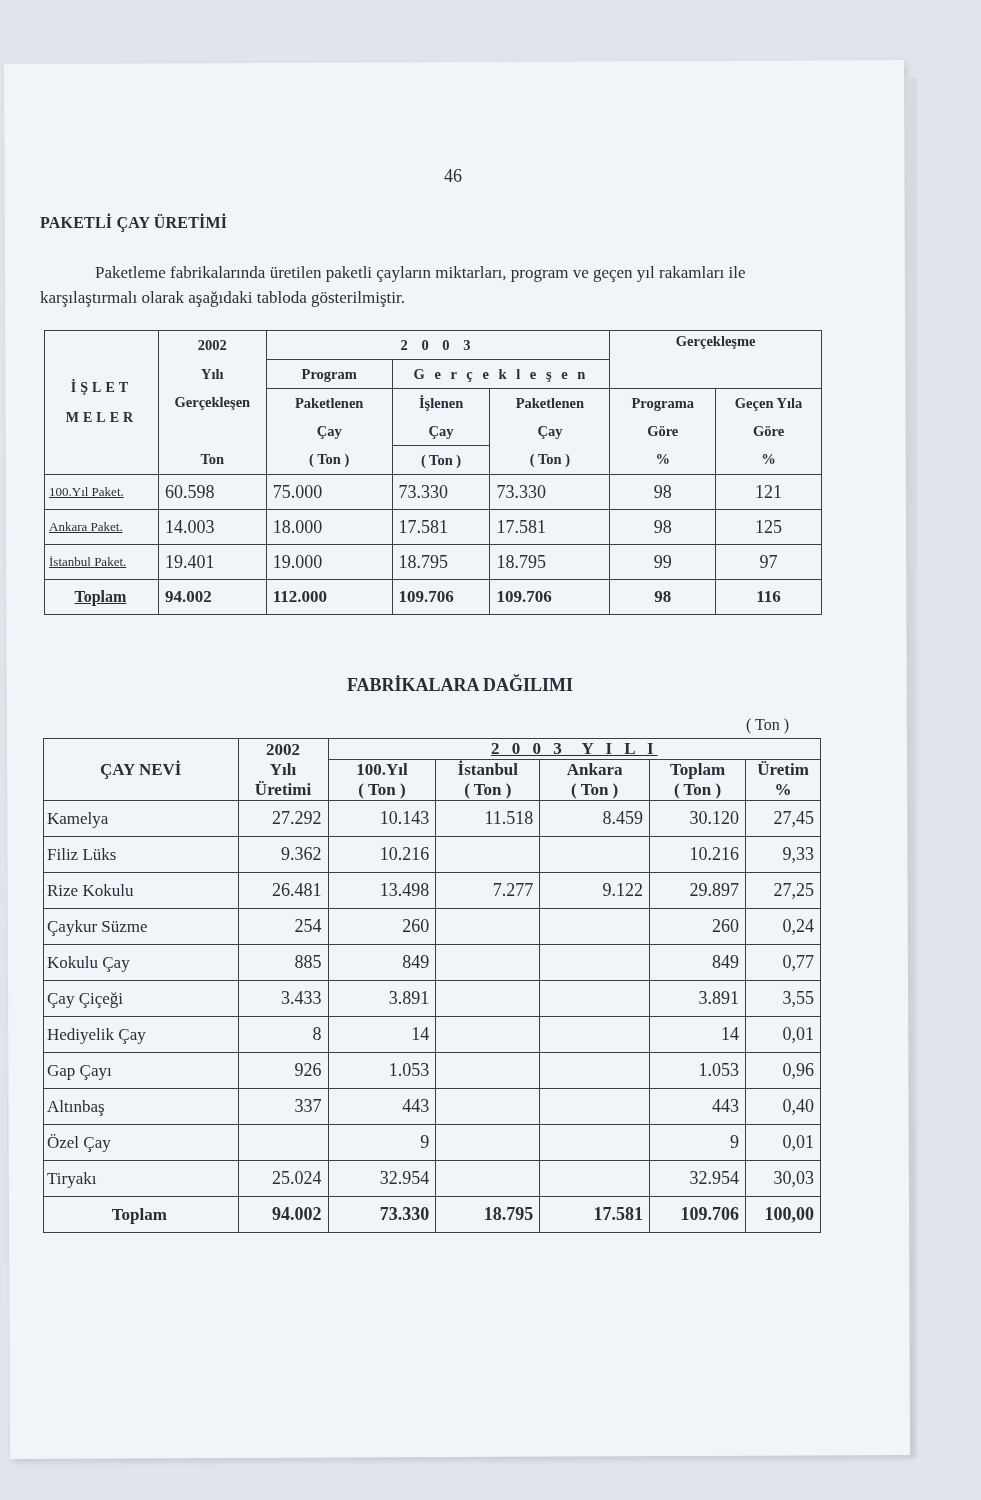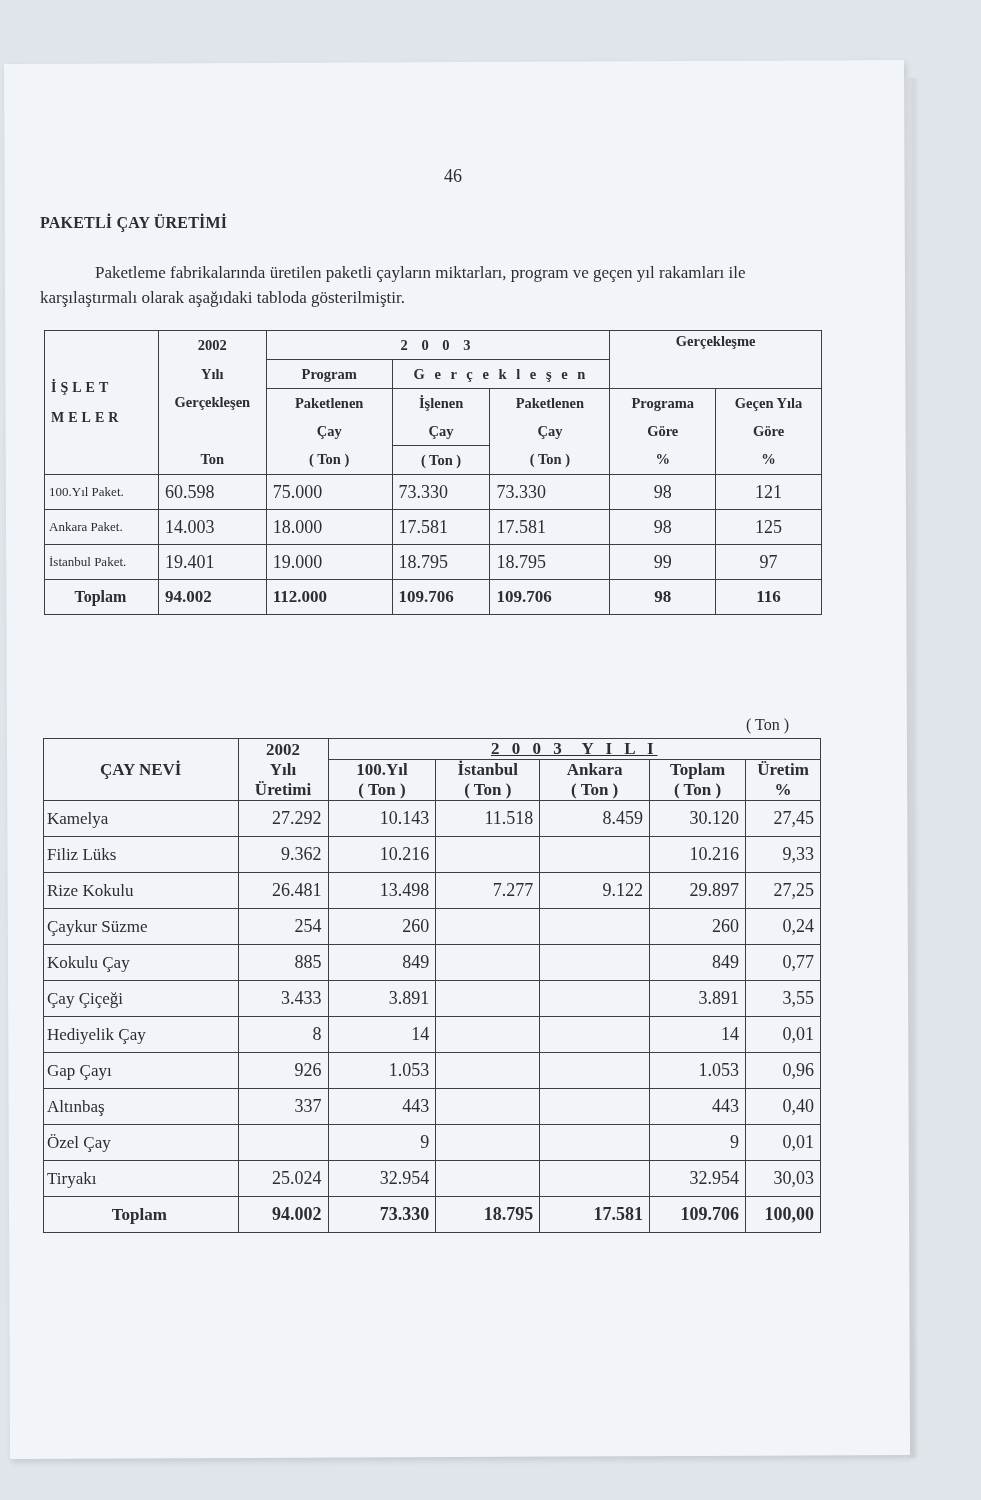--- a/index.html
+++ b/index.html
@@ -28,24 +28,24 @@
   }
   .intro {
     position:absolute; left:40px; top:260px; width:800px; font-size:17px; line-height:25px;
     text-indent:55px;
   }
   table { border-collapse:collapse; position:absolute; }
   td { border:1.3px solid #3b3e44; padding:0 6px; font-size:16px; }
   
   .t1 { left:44px; top:330px; width:778px; }
   .t1 td.h { font-weight:bold; text-align:center; font-size:14.5px; height:28px; }
-  .t1 td.lbl-col { font-weight:bold; letter-spacing:4px; font-size:14px; line-height:30px; }
+  .t1 td.lbl-col { font-weight:bold; letter-spacing:4px; font-size:14px; text-align:center; line-height:30px; }
   .t1 td.num { text-align:left; font-size:18px; height:34px; }
   .t1 td.cen { text-align:center; font-size:18px; }
-  .t1 td.name { font-size:13px; white-space:nowrap; padding-left:4px; }
+  .t1 td.name { font-size:13px; white-space:nowrap; padding-left:4px;text-decoration:underline; }
   .t1 tr.total td { font-weight:bold; font-size:17px; }
   .t1 tr.total td.name { font-size:16px; text-align:center; }
   .spaced { letter-spacing:5px;margin-top:17px; }
   .t1 .nob-b { border-bottom:none; }
   .t1 .nob-t { border-top:none; }
   .t2-title {
     position:absolute; left:150px; top:674px; width:620px; text-align:center;
     font-weight:bold; font-size:18px; line-height:22px;
   }
   .t2-unit { position:absolute; left:746px; top:716px; font-size:16px; }
@@ -149,20 +149,21 @@
     <td class="num">112.000</td>
     <td class="num">109.706</td>
     <td class="num">109.706</td>
     <td class="cen">98</td>
     <td class="cen">116</td>
   </tr>
 </tbody>
   </table>
 
 <div class="t2-title">
+  <div>FABRİKALARA DAĞILIMI</div>
 </div>
 <div class="t2-unit">( Ton )</div>
 
 <table class="t2">
   <colgroup>
     <col style="width:195px">
       <col style="width:90px">
       <col style="width:108px">
     <col style="width:104px">
       <col style="width:110px">

